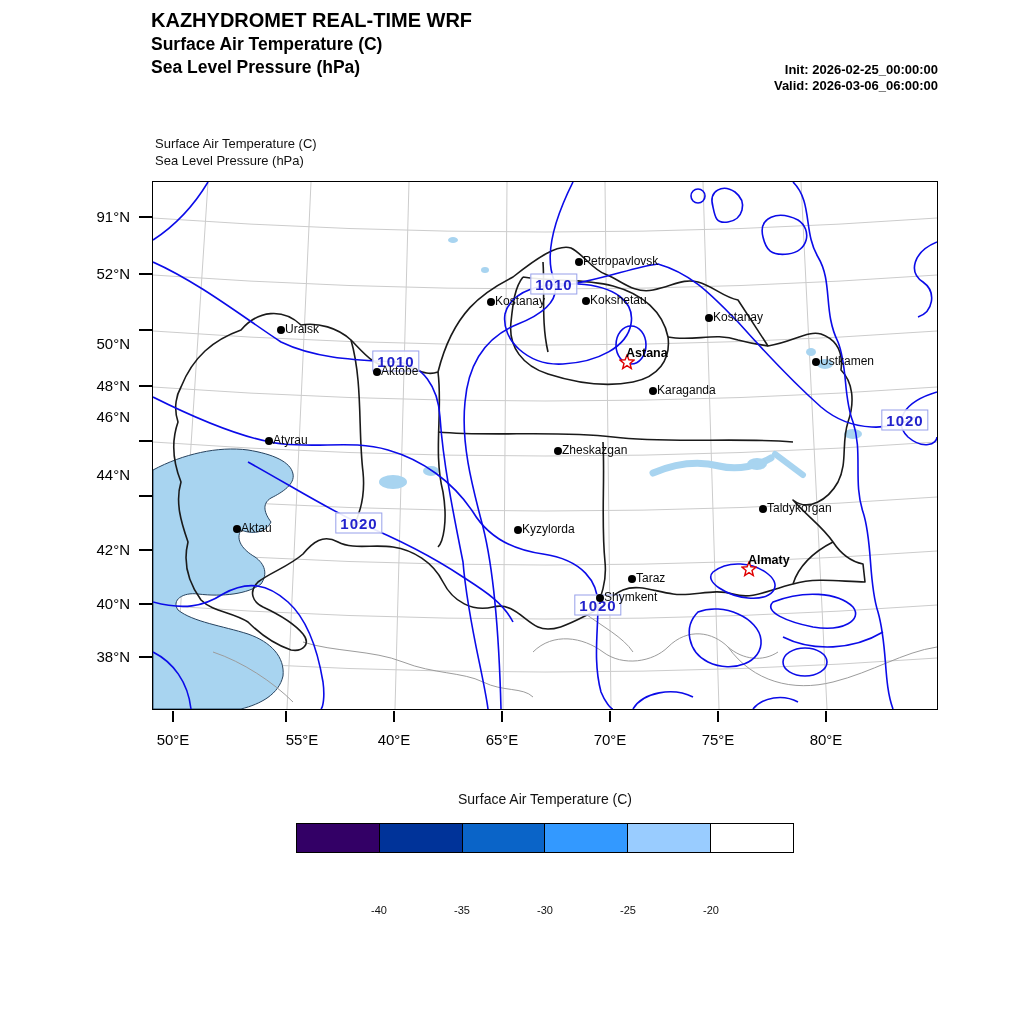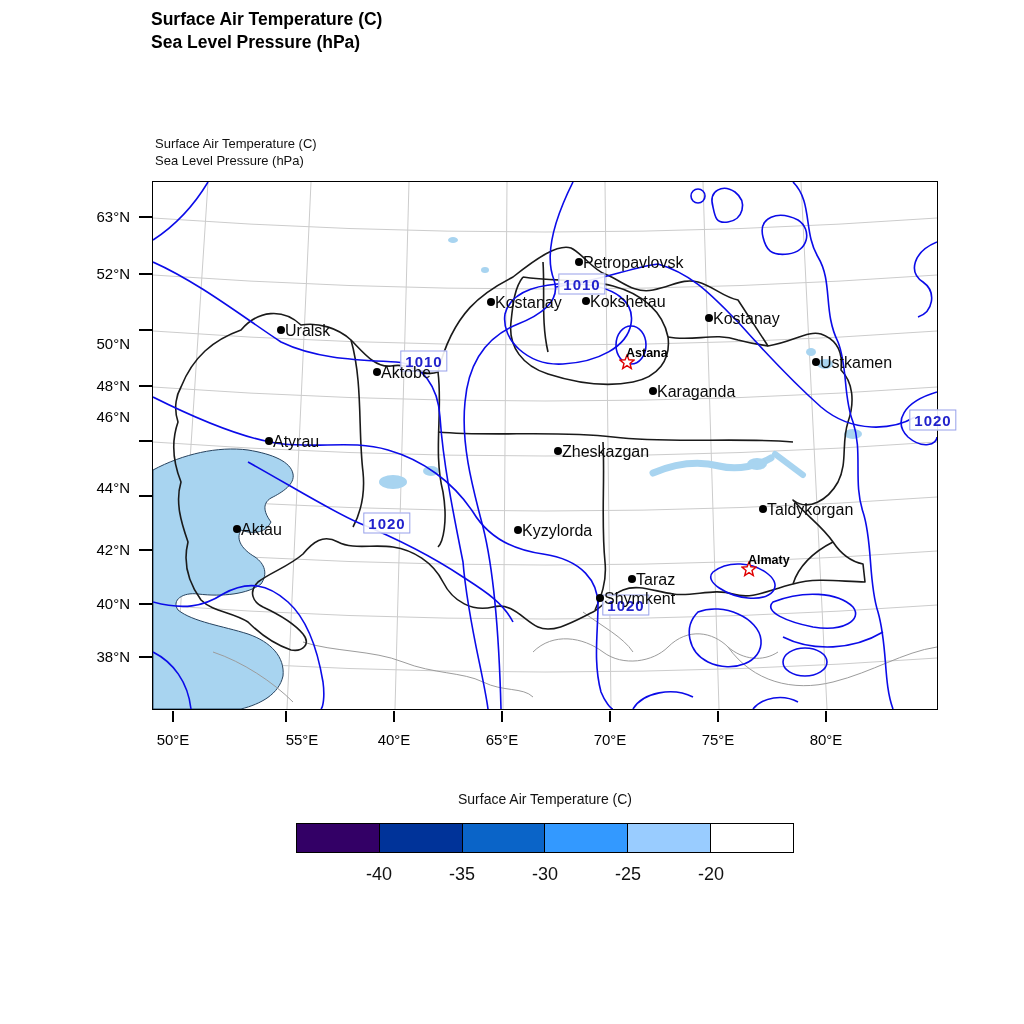--- a/index.html
+++ b/index.html
@@ -18,55 +18,60 @@
   #map{left:152px;top:181px;width:786px;height:529px;border:1px solid #000;background:#fff;box-sizing:border-box;}
   #map svg{position:absolute;left:0;top:0;}
   
   .lat-label{left:78px;width:52px;height:18px;text-align:right;font-size:15px;line-height:18px;}
   .lat-tick{left:139px;width:13px;height:2px;background:#000;}
   .lon-tick{top:711px;width:2px;height:11px;background:#000;}
   .lon-label{top:731px;width:60px;text-align:center;font-size:15px;}
   
   .city{position:absolute;width:0;height:0;}
   .city .dot{position:absolute;left:-4px;top:-4px;width:8px;height:8px;border-radius:50%;background:#000;}
-  .city .clabel{position:absolute;left:4px;top:-8px;font-size:16px;white-space:nowrap;color:#0a0a0a;}
+  .city .clabel{position:absolute;left:4px;top:-8px;font-size:12px;white-space:nowrap;color:#0a0a0a;}
   .city.capital .clabel{font-weight:bold;font-size:12.5px;color:#000;}
   .city .star{position:absolute;left:-8px;top:-8px;}
   
   .pbox{position:absolute;transform:translate(-50%,-50%);background:rgba(255,255,255,0.9);
         border:1px solid #97a0ea;color:#2222cc;font-weight:bold;font-size:15px;
-        padding:1px 4px;line-height:17px;letter-spacing:1px;margin-left:28px;}
+        padding:1px 4px;line-height:17px;letter-spacing:1px;}
   
   #cbar-title{left:296px;top:791px;width:498px;text-align:center;font-size:14px;color:#111;}
   #cbar{left:296px;top:823px;width:498px;height:30px;border:1px solid #000;box-sizing:border-box;display:flex;}
   .cseg{flex:1 1 0;border-right:1px solid #000;}
   .cseg:last-child{border-right:none;}
-  .ctick{top:864px;width:50px;text-align:center;font-size:18px;color:#111;}
+  .ctick{top:904px;width:50px;text-align:center;font-size:11px;color:#111;}
 </style>
 </head>
 <body>
 
 <div id="canvas">
 
   <div class="abs" id="title-block">
+    <div id="title-line1">KAZHYDROMET REAL-TIME WRF</div>
     <div id="title-line2">Surface Air Temperature  (C)</div>
     <div id="title-line3">Sea Level Pressure  (hPa)</div>
+  </div>
+  <div class="abs" id="initvalid">
+    <div>Init: 2026-02-25_00:00:00</div>
+    <div>Valid: 2026-03-06_06:00:00</div>
   </div>
 
   <div class="abs" id="map-legend">
     <div>Surface Air Temperature   (C)</div>
     <div>Sea Level Pressure   (hPa)</div>
   </div>
 
-  <div class="abs lat-label" style="top:208px">63°N</div>
+  <div class="abs lat-label" style="top:208px">91°N</div>
   <div class="abs lat-label" style="top:265px">52°N</div>
   <div class="abs lat-label" style="top:335px">50°N</div>
   <div class="abs lat-label" style="top:377px">48°N</div>
   <div class="abs lat-label" style="top:408px">46°N</div>
-  <div class="abs lat-label" style="top:479px">44°N</div>
+  <div class="abs lat-label" style="top:466px">44°N</div>
   <div class="abs lat-label" style="top:541px">42°N</div>
   <div class="abs lat-label" style="top:595px">40°N</div>
   <div class="abs lat-label" style="top:648px">38°N</div>
   <div class="abs lat-tick" style="top:216px"></div>
   <div class="abs lat-tick" style="top:273px"></div>
   <div class="abs lat-tick" style="top:329px"></div>
   <div class="abs lat-tick" style="top:385px"></div>
   <div class="abs lat-tick" style="top:440px"></div>
   <div class="abs lat-tick" style="top:495px"></div>
   <div class="abs lat-tick" style="top:549px"></div>

